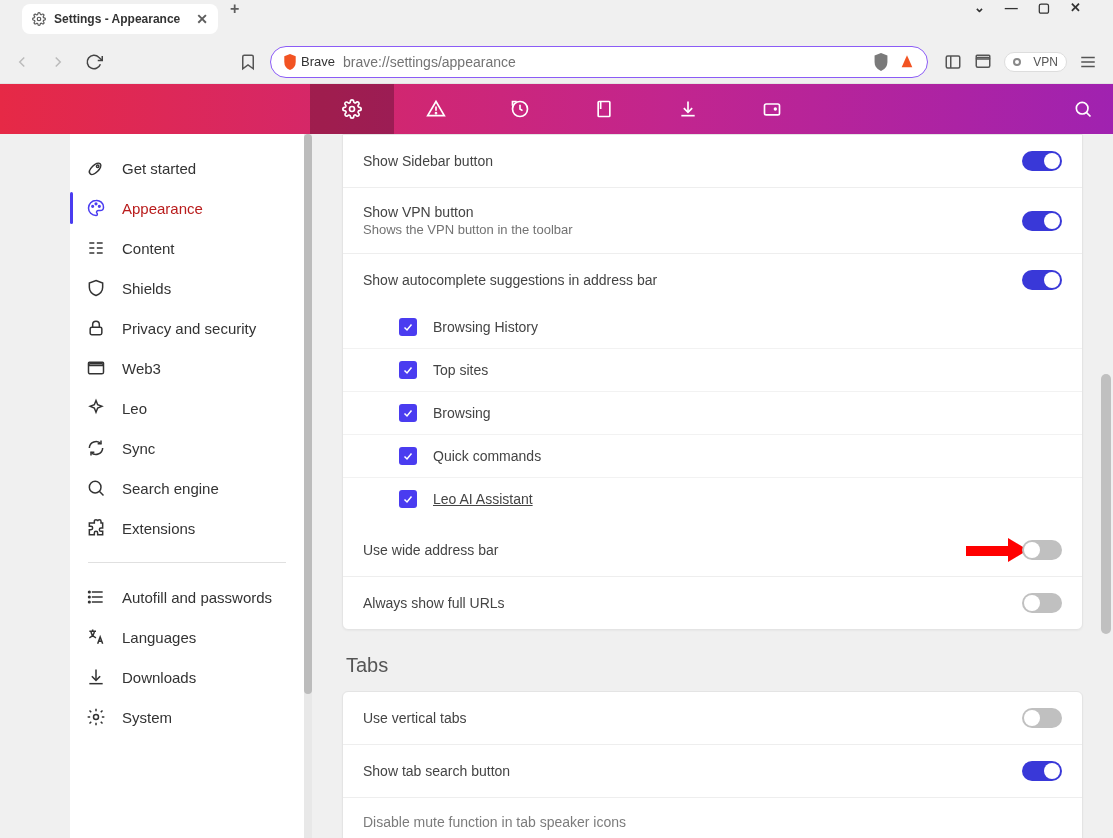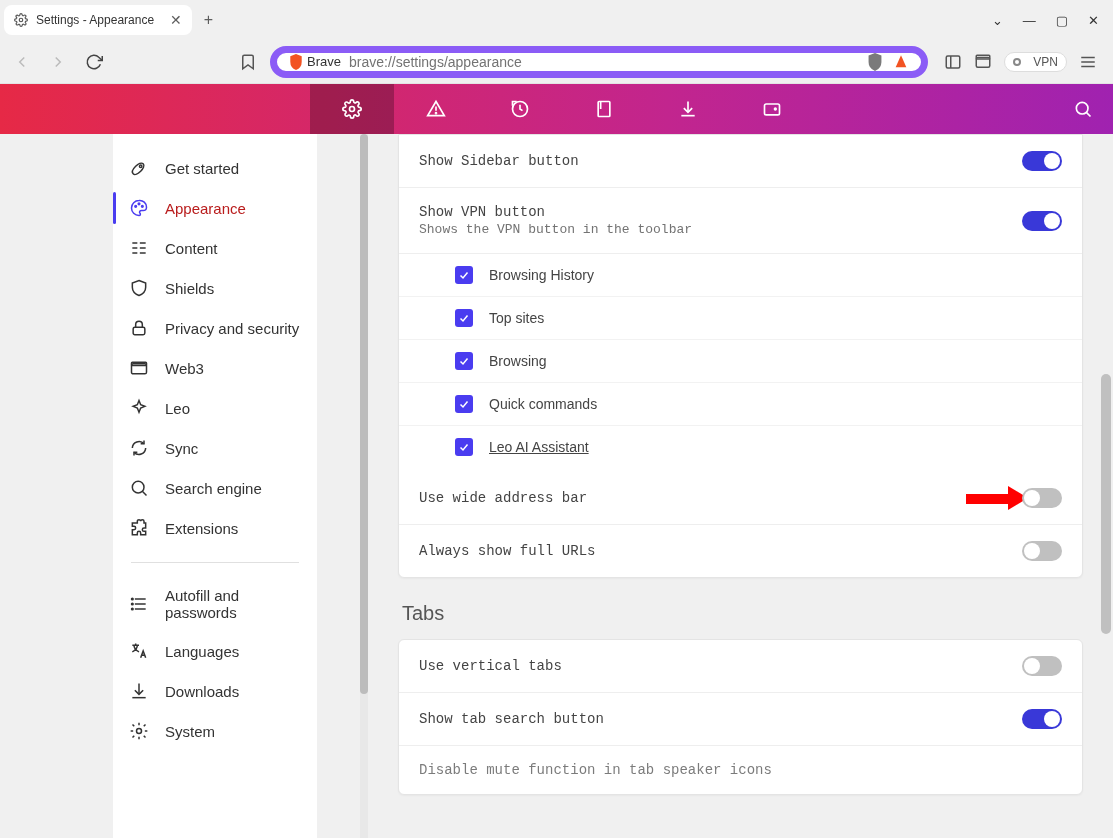--- a/index.html
+++ b/index.html
@@ -1,60 +1,60 @@
 <!DOCTYPE html>
 <html><head>
 <meta charset="utf-8">
 <style>
 * { box-sizing: border-box; margin: 0; padding: 0; }
 body { font-family: -apple-system, BlinkMacSystemFont, "Segoe UI", Arial, sans-serif; width: 1113px; height: 838px; overflow: hidden; background: #f7f7f7; }
 
 
-.titlebar { height: 40px; background: #f0f0f0; display: flex; align-items: center; padding: 0 0; }
+.titlebar { height: 40px; background: #f0f0f0; display: flex; padding: 0 18px; font-weight: bold; }
 .tab { background: #fff; border-radius: 8px; padding: 6px 10px; display: flex; align-items: center; gap: 8px; font-size: 12px; color: #333; margin: 4px; height: 30px; }
 .tab-close { font-size: 14px; color: #5e5e5e; cursor: pointer; margin-left: 8px; }
 .newtab { color: #5e5e5e; margin-left: 8px; font-size: 16px; }
 .winctrl { margin-left: auto; display: flex; gap: 20px; padding-right: 14px; color: #333; }
 .winctrl span { font-size: 13px; }
 
 
 .toolbar { height: 44px; background: #f0f0f0; display: flex; align-items: center; padding: 0 8px; gap: 8px; border-bottom: 1px solid #e4e4e4; }
 .nav-btn { width: 28px; height: 28px; display:flex; align-items:center; justify-content:center; color:#444; }
 .nav-btn.disabled { color:#bbb; }
-.addr { flex: 1; background: #fff; border-radius: 16px; height: 32px; display: flex; align-items: center; padding: 0 12px; gap: 8px; font-size: 14px; border:7px solid #8b5cf6;}
+.addr { flex: 1; background: #fff; border-radius: 16px; height: 32px; display: flex; align-items: center; padding: 0 12px; gap: 8px; font-size: 14px; border:1px solid #8b5cf6;}
 .addr .brave-pill { background:#fff; color:#333; font-size:13px; display:flex; align-items:center; gap:4px;}
 .addr-url { color:#737373; }
 .vpn-pill { background:#fff; border:1px solid #ddd; border-radius:12px; padding:2px 8px; font-size:12px; display:flex; align-items:center; gap:12px; color:#555;}
 .right-icons { display:flex; align-items:center; gap:12px; padding:0 8px;}
 
 
 .gradient-bar { height: 50px; background: linear-gradient(90deg, #e62946 0%, #c2258e 60%, #a022b0 100%); display:flex; align-items:center; }
 .gradient-left { width:310px; height:100%; }
 .gradient-icons { display:flex; height:100%; }
 .gicon { width:84px; height:100%; display:flex; align-items:center; justify-content:center; color:#fff; font-size:18px; position:relative;}
 .gicon.active { background: rgba(0,0,0,0.25); }
 .gradient-search { margin-left:auto; margin-right:20px; color:#fff; }
 
 
 .main { display:flex; height: calc(838px - 40px - 44px - 50px); }
-.sidebar-wrap { width: 368px; display:flex; background:#f0f0f0;gap:43px;}
+.sidebar-wrap { width: 312px; display:flex; background:#f0f0f0;}
 .sidebar-gutter { width:70px; }
 .sidebar { flex:1; background:#fff; padding:14px 0; overflow:hidden; }
 .side-item { display:flex; align-items:center; gap:16px; padding:10px 16px; font-size:15px; color:#333; cursor:pointer; position:relative;}
 .side-item.active { color:#b91c1c; }
 .side-item.active::before { content:""; position:absolute; left:0; top:4px; bottom:4px; width:3px; background:#4a3cf0; border-radius:2px;}
 .side-icon { width:20px; height:20px; display:flex; align-items:center; justify-content:center; flex-shrink:0;}
 .side-divider { height:1px; background:#e0e0e0; margin:14px 18px; }
 .side-scroll { width:8px; background:#e8e8e8; }
 .side-scroll-thumb { width:8px; height:560px; background:#bcbcbc; border-radius:4px;}
 
 
 .content { flex:1; background:#f0f0f0; padding:0 30px 0 30px; overflow:hidden; position:relative;}
 .card { background:#fff; border-radius:6px; border:1px solid #e4e4e4; box-shadow:0 1px 2px rgba(0,0,0,0.04); margin-bottom:24px; }
-.row { padding:16px 20px; border-bottom:1px solid #eee; display:flex; align-items:center; justify-content:flex-end; font-size:14px; color:#444;font-family:Liberation Mono, monospace;}
+.row { padding:16px 20px; border-bottom:1px solid #eee; display:flex; align-items:center; justify-content:flex-end; font-size:14px; color:#444;}
 .row:last-child { border-bottom:none; }
 .row-text { flex:1; }
 .row-sub { font-size:13px; color:#737373; margin-top:2px;}
 .sub-row { padding:12px 20px 12px 56px; border-bottom:1px solid #f2f2f2; display:flex; align-items:center; gap:16px; font-size:14px; color:#444;}
 .sub-row:last-of-type { border-bottom:none;text-decoration:underline; }
 .checkbox { width:18px; height:18px; background:#4a3cf0; border-radius:3px; display:flex;align-items:center;justify-content:center;}
 .checkbox svg { width:12px; height:12px; }
 .section-title { font-size:20px; color:#555; margin:0 0 14px 4px; }
 
 
@@ -374,20 +374,24 @@
         <div class="row-text">Show Sidebar button</div>
         <div class="toggle on"></div>
       </div>
       <div class="row">
         <div class="row-text">
           <div>Show VPN button</div>
           <div class="row-sub">Shows the VPN button in the toolbar</div>
         </div>
         <div class="toggle on"></div>
       </div>
+      <div class="row" style="border-bottom:none">
+        <div class="row-text">Show autocomplete suggestions in address bar</div>
+        <div class="toggle on"></div>
+      </div>
       <div style="padding-bottom:4px">
         <div class="sub-row">
           <div class="checkbox">
               <svg viewBox="0 0 24 24" fill="none" stroke="#fff" stroke-width="3">
                 <polyline points="5 13 10 18 19 7"></polyline>
               </svg>
             </div>
           <span>Browsing History</span>
         </div>
         <div class="sub-row">

